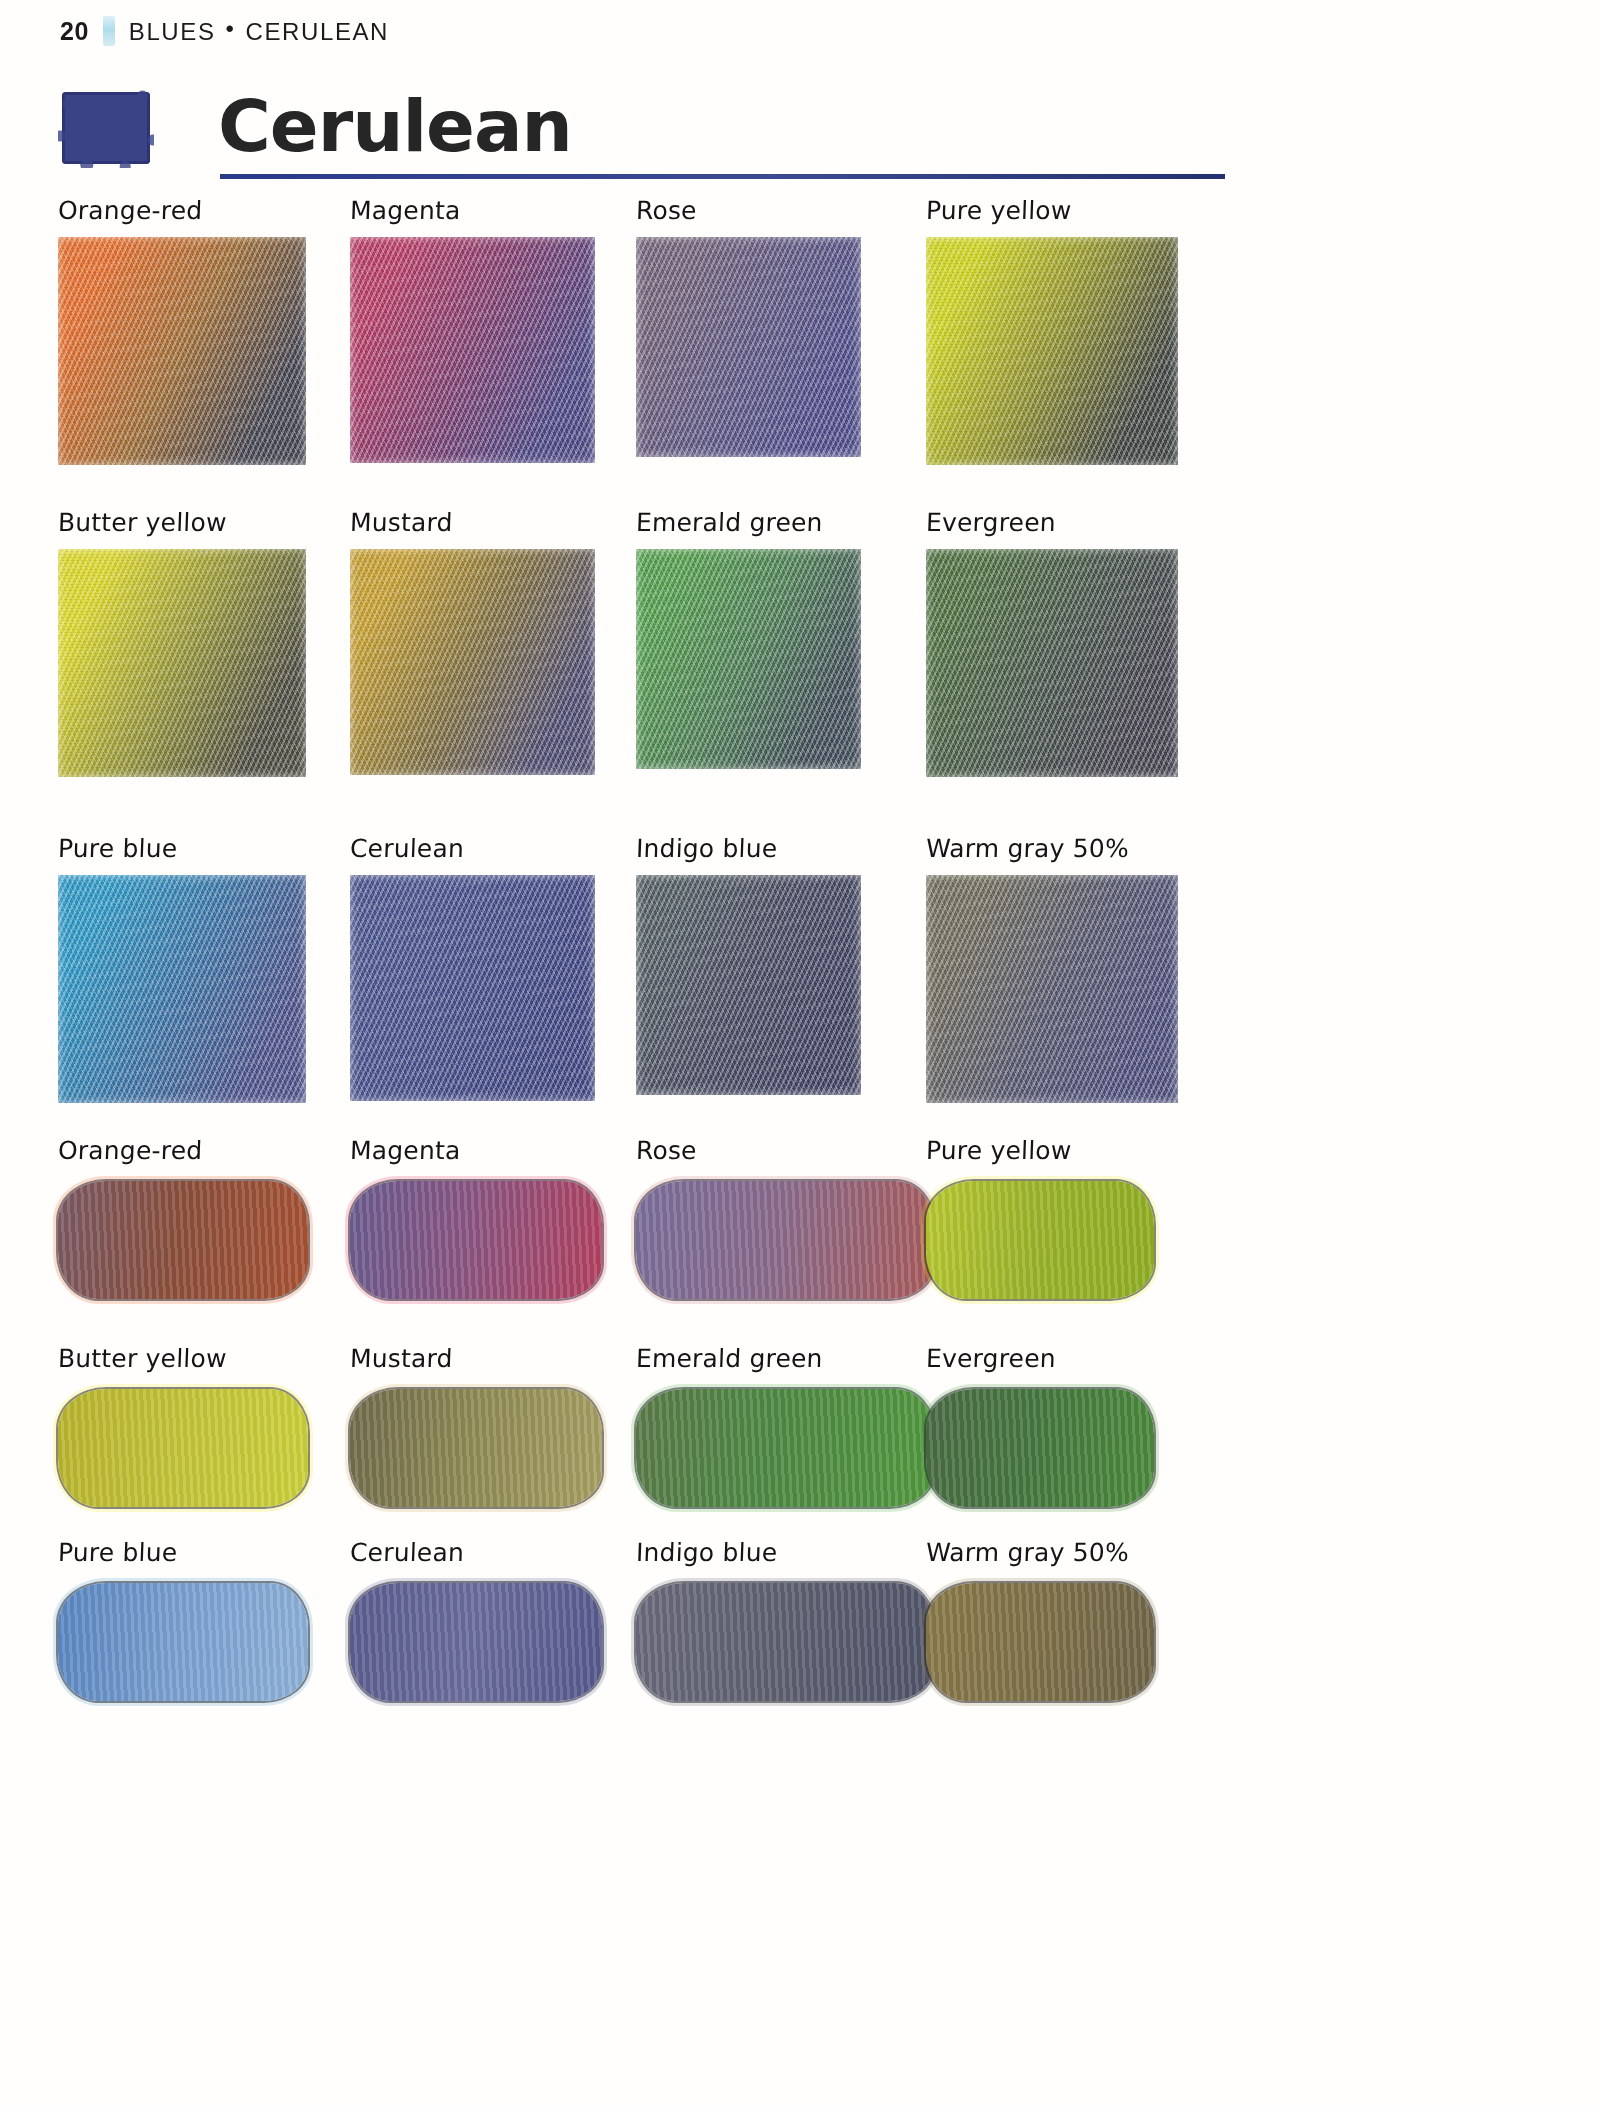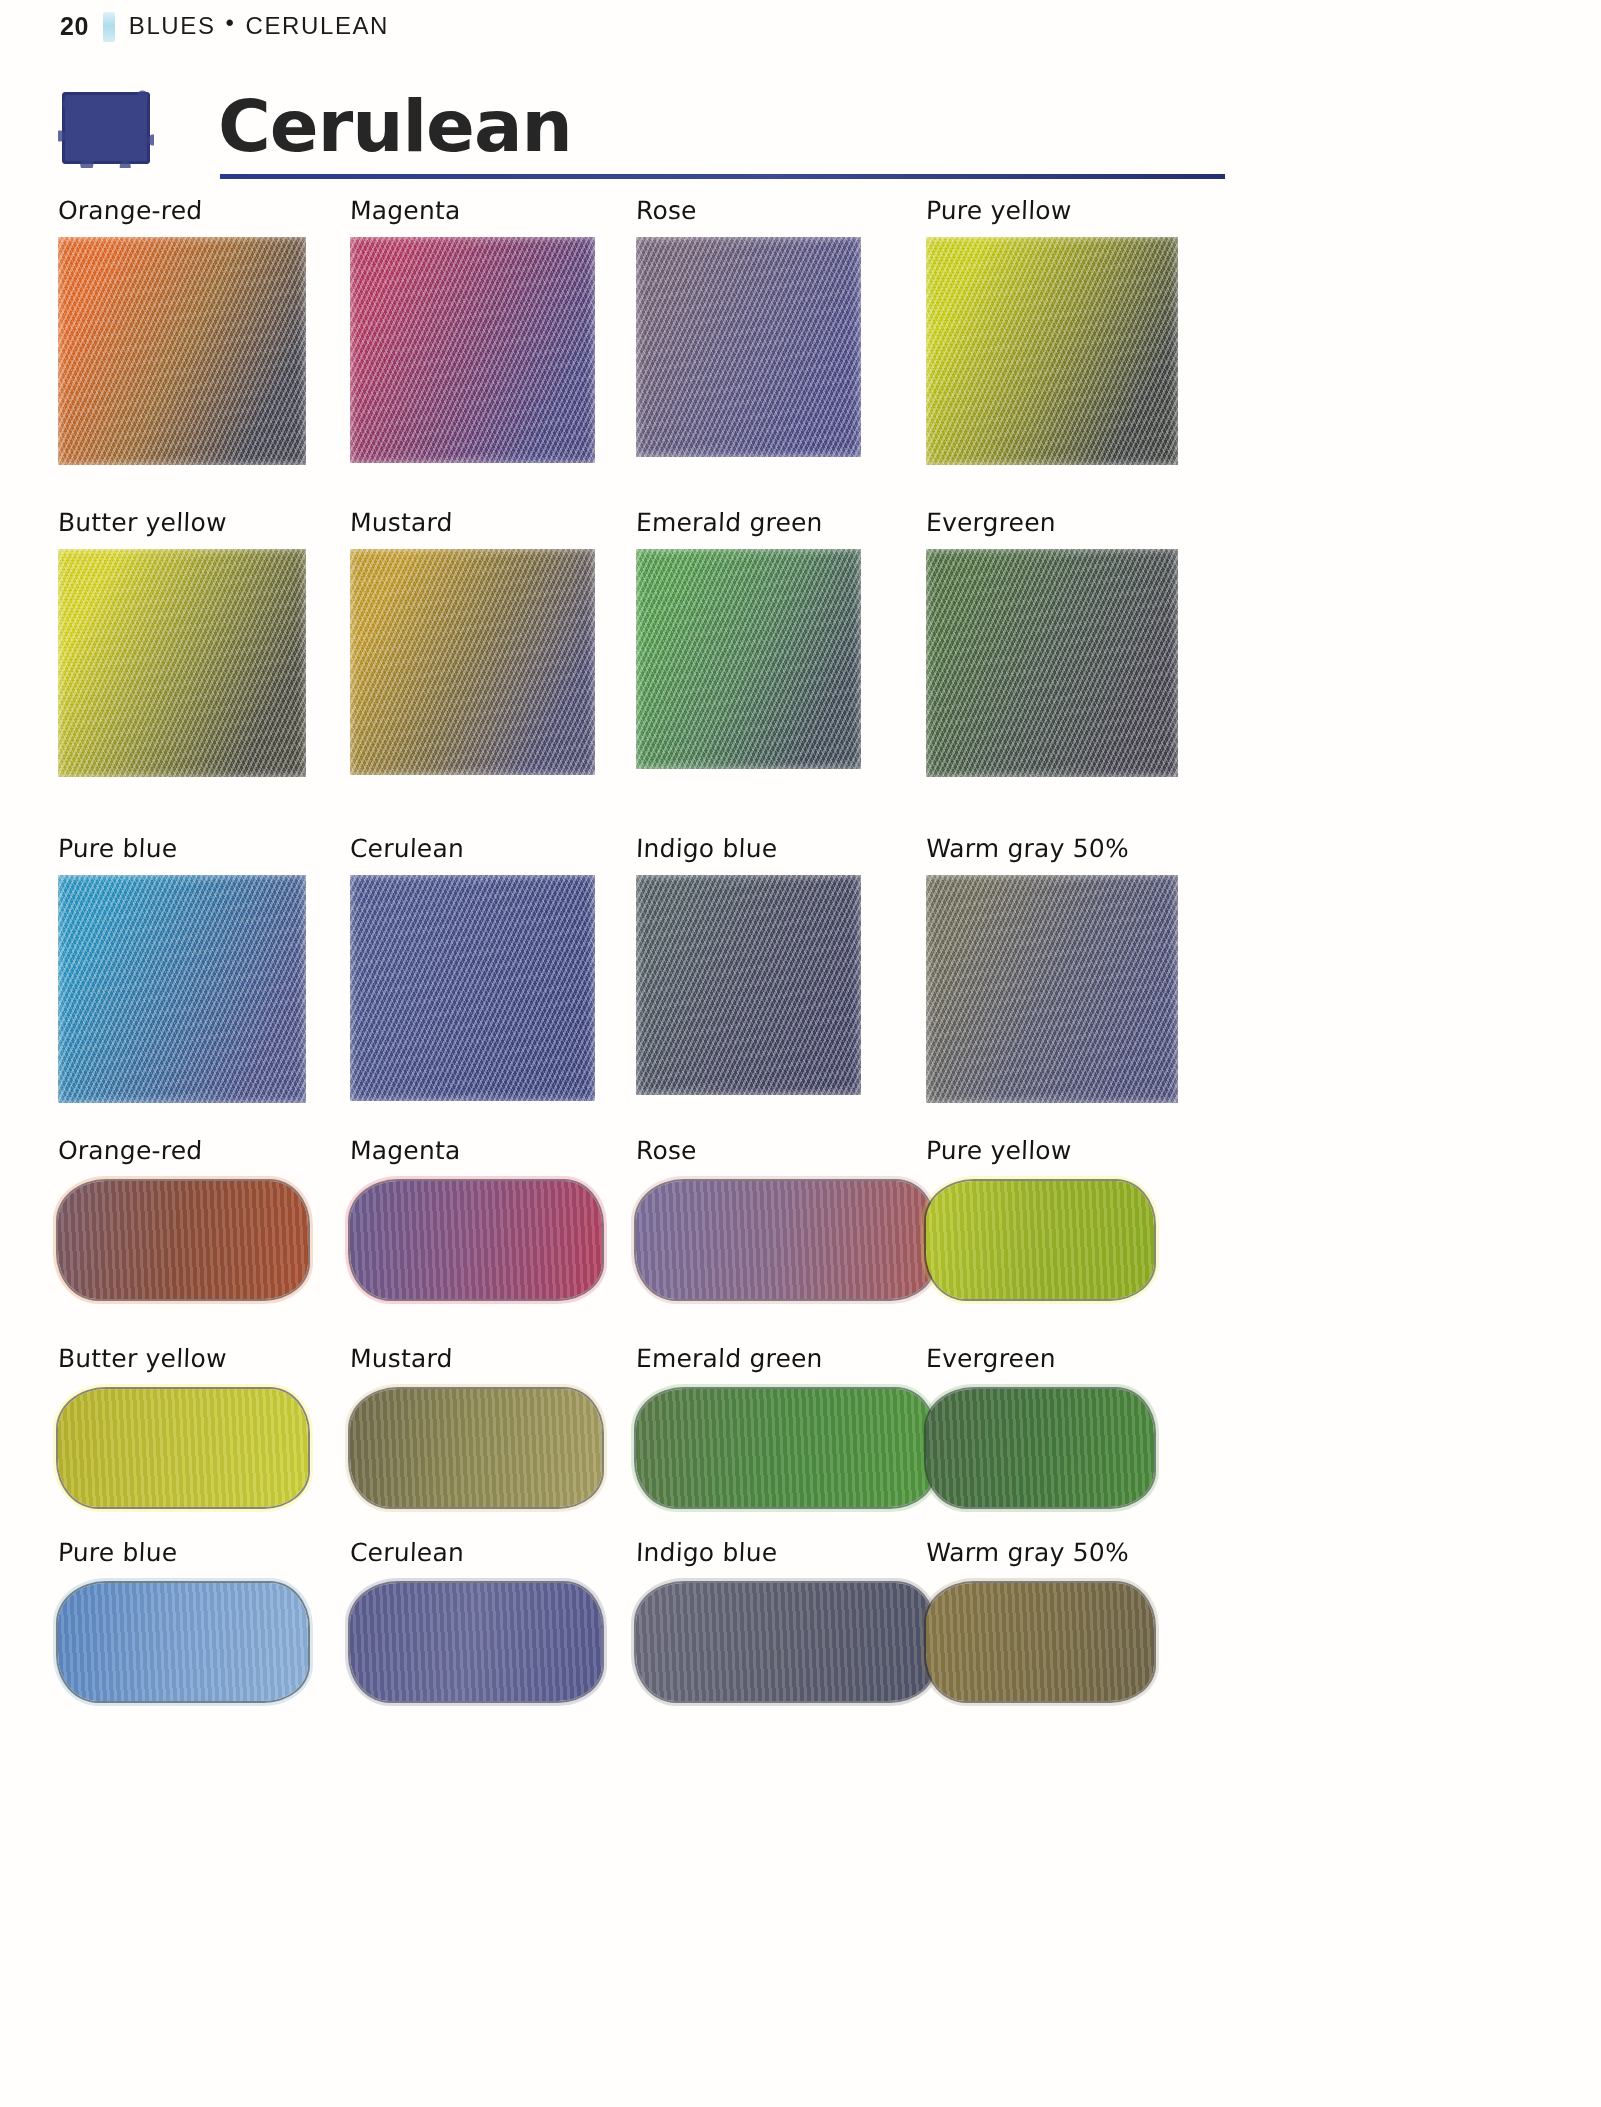--- a/index.html
+++ b/index.html
@@ -5,21 +5,21 @@
 <style>
   html,body{margin:0;padding:0;background:#ffffff;}
   body{
     width:1601px;height:2107px;position:relative;overflow:hidden;
     font-family:"Liberation Sans", sans-serif;color:#1b1b1b;
   }
   .page{position:absolute;inset:0;background:#fffefc;}
 
   
   .runhead{
-    position:absolute;left:60px;top:12px;display:flex;align-items:flex-start;gap:14px;
+    position:absolute;left:60px;top:12px;display:flex;align-items:flex-end;gap:14px;
     height:34px;
   }
   .runhead .folio{
     font-size:25px;font-weight:bold;letter-spacing:.5px;color:#1b1b1b;
     font-family:"Liberation Sans", sans-serif;
   }
   .runhead .pencil-mark{
     width:12px;height:30px;border-radius:2px;
     background:linear-gradient(180deg,#d8eef5 0%,#9fd8e8 45%,#cfe9f2 100%);
     opacity:.85;

